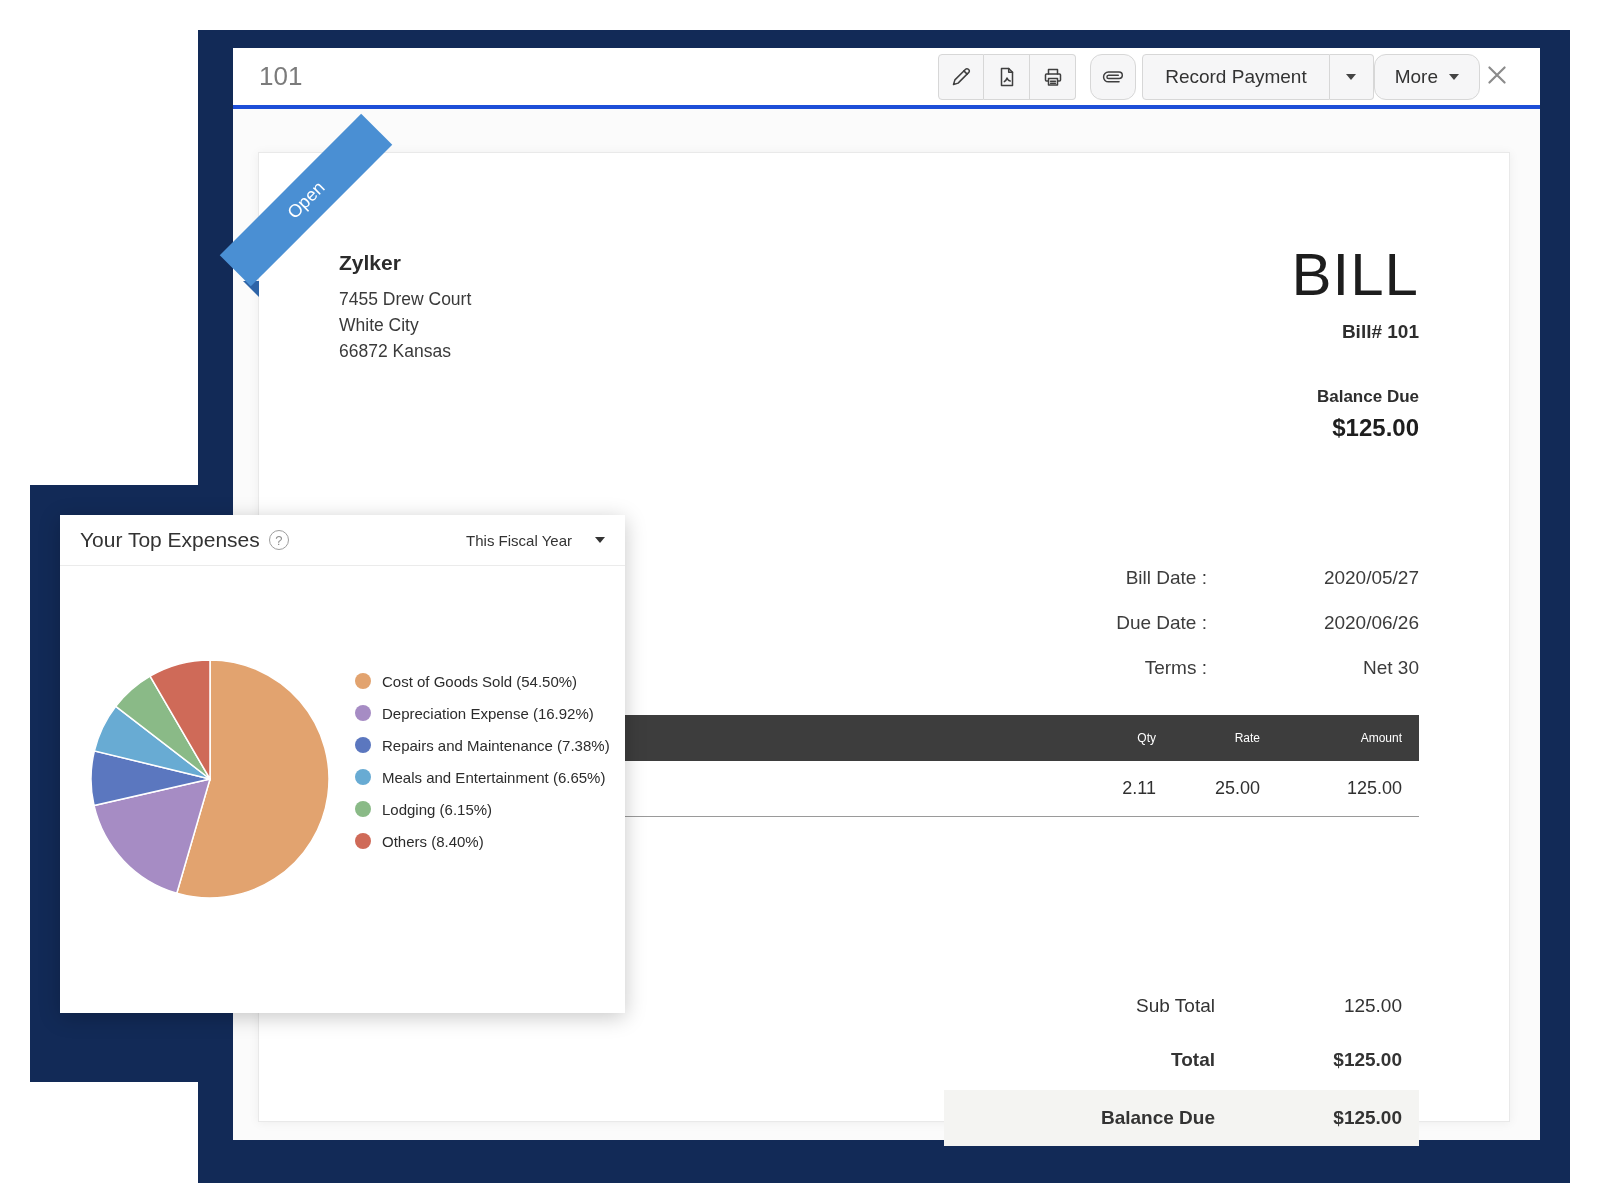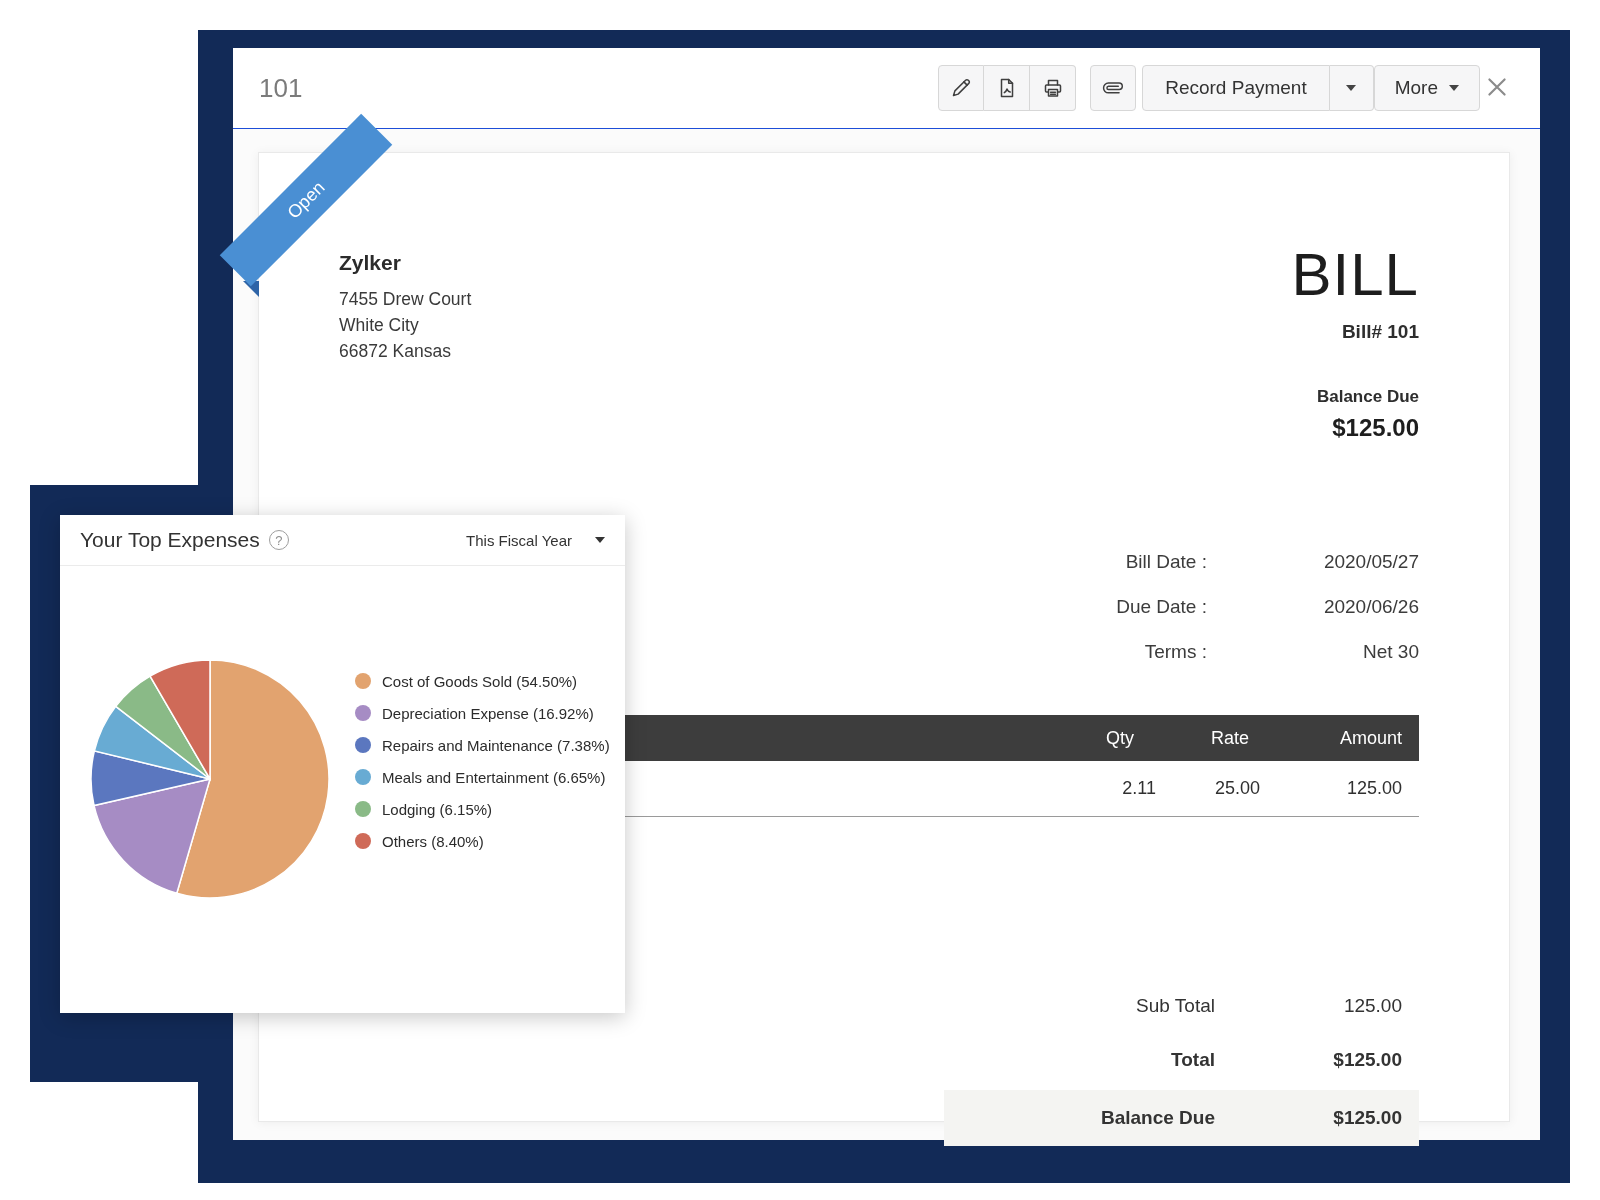--- a/index.html
+++ b/index.html
@@ -9,24 +9,24 @@
     background:#ffffff;
     font-family:"Liberation Sans", sans-serif;
     color:#333;
   }
   
   .accent-block { position:absolute; left:30px; top:485px; width:203px; height:597px; background:#122a57; z-index:1; }
   .frame { position:absolute; left:198px; top:30px; width:1372px; height:1153px; background:#122a57; z-index:2; }
   .panel { position:absolute; left:35px; top:18px; width:1307px; height:1092px; background:#fbfbfb; }
 
   
-  .toolbar { height:81px; background:#fff; border-bottom:1px solid #1d4ed8; display:flex; align-items:center; padding:0 26px; }
+  .toolbar { height:61px; background:#fff; border-bottom:4px solid #1d4ed8; display:flex; align-items:center; padding:0 26px; }
   .doc-title { font-size:26px; color:#7b7b7b; }
   .actions { margin-left:auto; display:flex; align-items:center; }
-  .btn { height:46px; background:#f6f6f7; border:1px solid #d7d7d7; border-radius:4px;
+  .btn { height:46px; background:#f6f6f7; border:1px solid #d7d7d7; border-radius:12px;
          display:flex; align-items:center; justify-content:center; color:#333; cursor:pointer; }
   .btn svg { display:block; }
   .icon-group { display:flex; }
   .icon-group .btn { width:46px; border-radius:0; border-left-width:0; }
   .icon-group .btn:first-child { border-left-width:1px; border-radius:4px 0 0 4px; }
   .icon-group .btn:last-child { border-radius:0 4px 4px 0; }
   .attach-btn { width:46px; margin-left:14px; }
   .split { display:flex; margin-left:6px; }
   .split .main-seg { padding:0 22px; font-size:19px; border-radius:4px 0 0 4px; }
   .split .caret-seg { width:44px; border-left-width:0; border-radius:0 4px 4px 0; }
@@ -44,26 +44,26 @@
                  border-top:16px solid #2e64a7; border-left:16px solid transparent; z-index:2; }
   .vendor { position:absolute; left:80px; top:98px; }
   .vendor-name { font-size:21px; font-weight:700; color:#2b2b2b; margin-bottom:11px; }
   .vendor-line { font-size:17.5px; color:#3a3a3a; line-height:26px; }
   .bill-head { position:absolute; right:90px; top:92px; text-align:right;margin-left:10px; }
   .bill-title { font-size:60px; color:#1d1d1d; line-height:1; letter-spacing:1px; }
   .bill-no { font-size:19px; font-weight:700; color:#2e2e2e; margin-top:16px; }
   .bd-label { font-size:17px; font-weight:700; color:#2e2e2e; margin-top:44px; }
   .bd-value { font-size:24px; font-weight:700; color:#1e1e1e; margin-top:7px; }
   .meta { position:absolute; right:90px; top:398px; width:430px; }
-  .meta-row { display:flex; justify-content:flex-start; align-items:baseline; margin-bottom:23px; font-size:19px; color:#3c3c3c; }
+  .meta-row { display:flex; justify-content:flex-start; align-items:baseline; margin-bottom:23px; font-size:19px; color:#3c3c3c;margin-top:16px; }
   .meta-label { flex:1; text-align:right; }
   .meta-value { width:212px; text-align:right; }
 
   .items { position:absolute; left:90px; right:90px; top:562px; }
-  .items-header { height:46px; background:#3d3d3d; color:#fff; display:flex; align-items:center; font-size:18px; padding-right:17px;gap:11px; }
+  .items-header { height:46px; background:#3d3d3d; color:#fff; display:flex; align-items:center; font-size:12px; padding-right:17px; }
   .items-row { height:56px; display:flex; align-items:center; font-size:18px; color:#303030;
                border-bottom:1px solid #9a9a9a; padding-right:17px; }
   .c-desc { flex:1; }
   .c-qty { width:112px; text-align:right; }
   .c-rate { width:104px; text-align:right; }
   .c-amt { width:142px; text-align:right; }
 
   .totals { position:absolute; right:90px; top:830px; width:475px; font-size:19px; color:#333; }
   .totals-row { display:flex; align-items:center; height:46px; padding-right:17px; }
   .totals-label { flex:1; text-align:right; margin-right:45px; }

